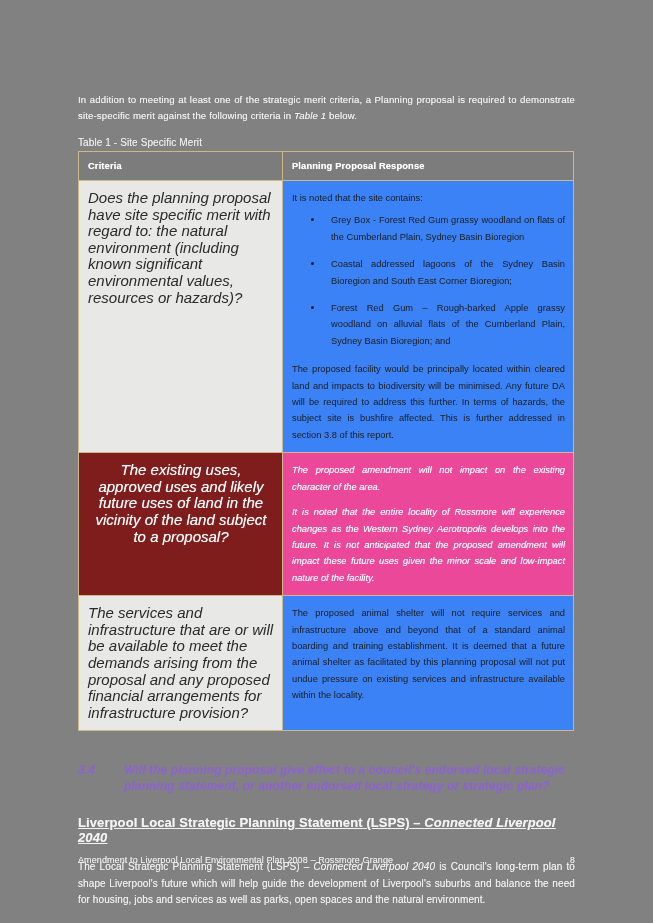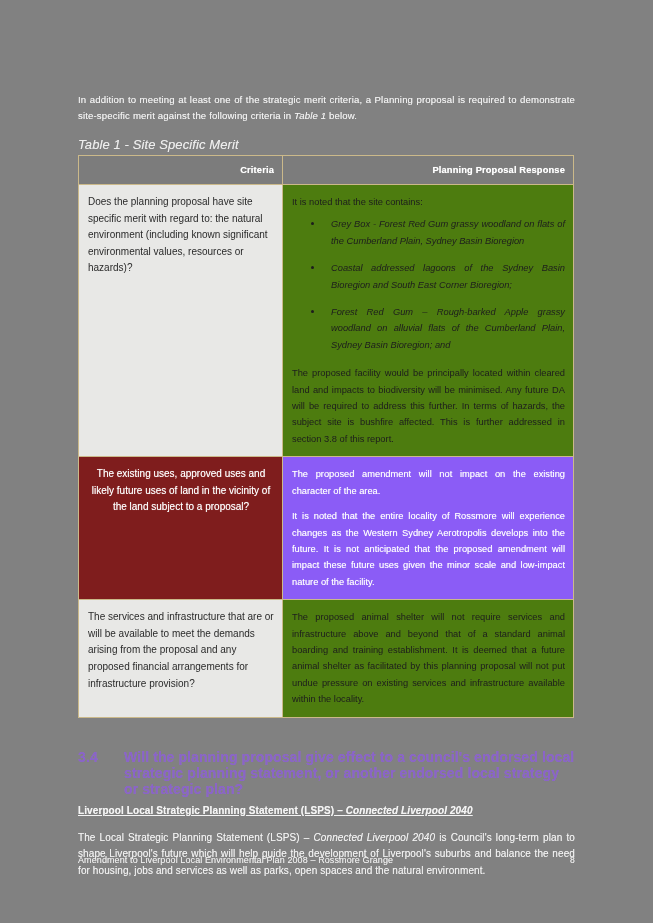--- a/index.html
+++ b/index.html
@@ -41,22 +41,21 @@
     letter-spacing: 0.15px;
     margin: 0 0 14px 0;
     text-shadow: 0 0 0.6px rgba(255,255,255,0.55);
   }
   .intro-para .it {
     font-style: italic;
   }
 
   
   .table-caption {
-    font-size: 13px;
-    font-style: italic;
+    font-size: 10px;
     color: #ededed;
     margin: 0 0 3px 0;
     letter-spacing: 0.1px;
     text-shadow: 0 0 0.6px rgba(255,255,255,0.5);
   }
 
   
   table.merit-table {
     border-collapse: collapse;
     width: 495px;
@@ -69,54 +68,56 @@
   table.merit-table th,
   table.merit-table td {
     border: 1px solid #cbb98a;
     vertical-align: top;
     padding: 9px 8px 9px 9px;
   }
 
   thead th {
     background: #7c7c7c;
     color: #ffffff;
-    text-align: right;
+    text-align: left;
     font-size: 9.3px;
     font-weight: bold;
     padding-top: 6px;
     padding-bottom: 6px;
     letter-spacing: 0.15px;
     text-shadow: 0 0 0.7px rgba(255,255,255,0.7);
   }
 
   td.criteria-cell {
     background: #e8e8e6;
-    font-size: 10px;
+    font-size: 15px;
+    font-style: italic;
     line-height: 16.6px;
     color: #2a2a2a;
     margin-left: 28px;
   }
   td.criteria-cell.dim {
     background: #7f1d1d;
     color: #ffffff;
     text-shadow: 0 0 0.7px rgba(255,255,255,0.6);
     text-align: center;
   }
 
   td.response-cell {
-    background: #4d7c0f;
+    background: #3b82f6;
     font-size: 9.3px;
     line-height: 16.4px;
     color: #1d1d1d;
     text-align: justify;
   }
   td.response-cell.dim {
-    background: #8b5cf6;
+    background: #ec4899;
     color: #ffffff;
     text-shadow: 0 0 0.7px rgba(255,255,255,0.6);
+    font-style: italic;
   }
 
   .resp-lead {
     margin: 0 0 6px 0;
     text-align: left;
   }
   .resp-para {
     margin: 0 0 9px 0;
   }
   .resp-para:last-child {
@@ -125,21 +126,20 @@
 
   ul.bullets {
     list-style: none;
     margin: 6px 0 10px 0;
     padding: 0;
   }
   ul.bullets li {
     position: relative;
     padding-left: 39px;
     margin-bottom: 11px;
-    font-style: italic;
     text-align: justify;
     line-height: 16.4px;
   }
   ul.bullets li:last-child {
     margin-bottom: 12px;
   }
   ul.bullets li .dot {
     position: absolute;
     left: 19px;
     top: 6px;
@@ -147,38 +147,39 @@
     height: 3px;
     border-radius: 50%;
     background: #1d1d1d;
   }
 
   
   .section-heading {
     display: flex;
     margin-top: 31px;
     color: #8a63c9;
-    font-size: 14px;
+    font-size: 12px;
     font-weight: bold;
+    font-style: italic;
     line-height: 16px;
     letter-spacing: 0.1px;
     text-shadow: 0 0 0.6px rgba(160,120,220,0.6);
   }
   .section-heading .num {
     width: 46px;
     flex: 0 0 46px;
   }
   .section-heading .txt {
     flex: 1 1 auto;
   }
 
   
   .sub-heading {
-    margin-top: 8px;
-    font-size: 10px;
+    margin-top: 21px;
+    font-size: 13px;
     font-weight: bold;
     color: #f4f4f4;
     text-decoration: underline;
     letter-spacing: 0.1px;
     text-shadow: 0 0 0.6px rgba(255,255,255,0.55);
   }
   .sub-heading .ital {
     font-style: italic;
   }
 

